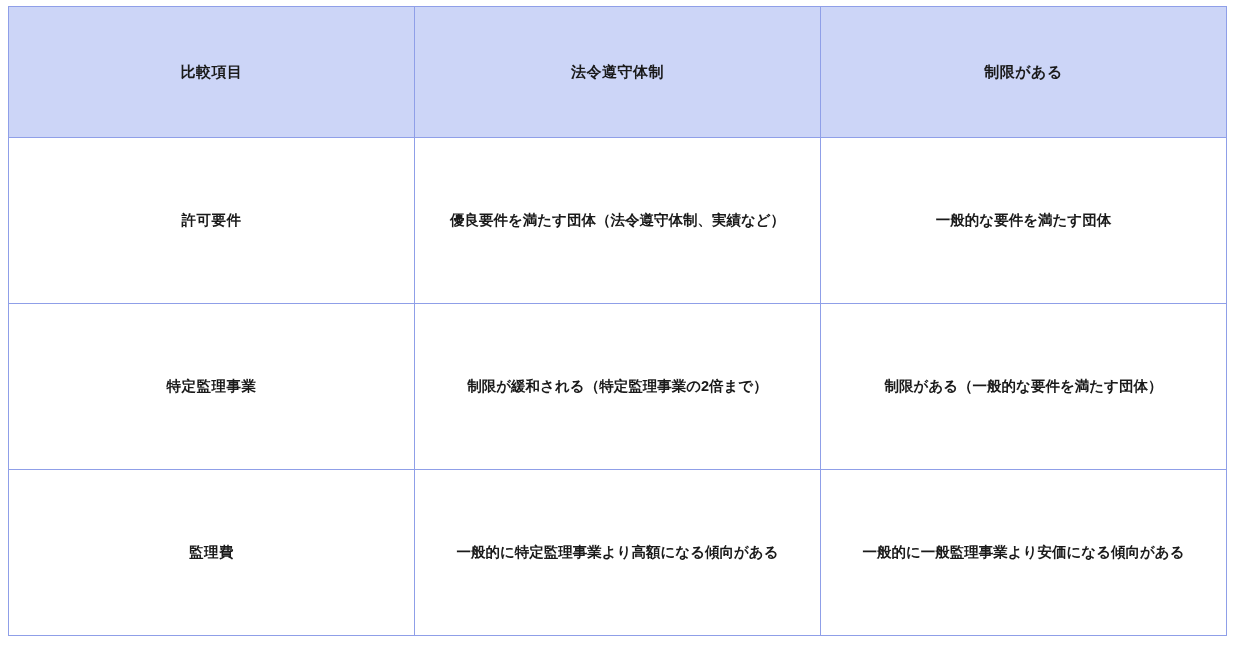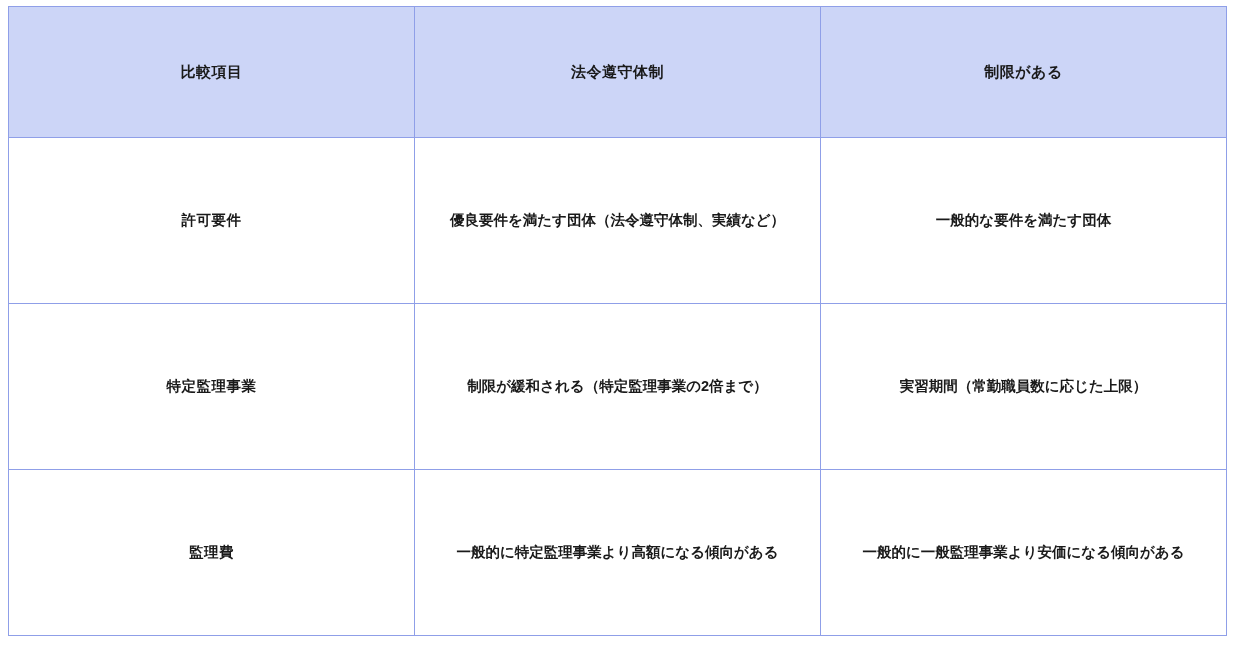--- a/index.html
+++ b/index.html
@@ -79,21 +79,21 @@
     </thead>
     <tbody>
       <tr>
         <td class="label">許可要件</td>
         <td class="value">優良要件を満たす団体（法令遵守体制、実績など）</td>
         <td class="value">一般的な要件を満たす団体</td>
       </tr>
       <tr>
         <td class="label">特定監理事業</td>
         <td class="value">制限が緩和される（特定監理事業の2倍まで）</td>
-        <td class="value">実習期間（常勤職員数に応じた上限）</td>
+        <td class="value">制限がある（一般的な要件を満たす団体）</td>
       </tr>
       <tr>
         <td class="label">監理費</td>
         <td class="value">一般的に特定監理事業より高額になる傾向がある</td>
         <td class="value">一般的に一般監理事業より安価になる傾向がある</td>
       </tr>
     </tbody>
   </table>
 </div>
 

